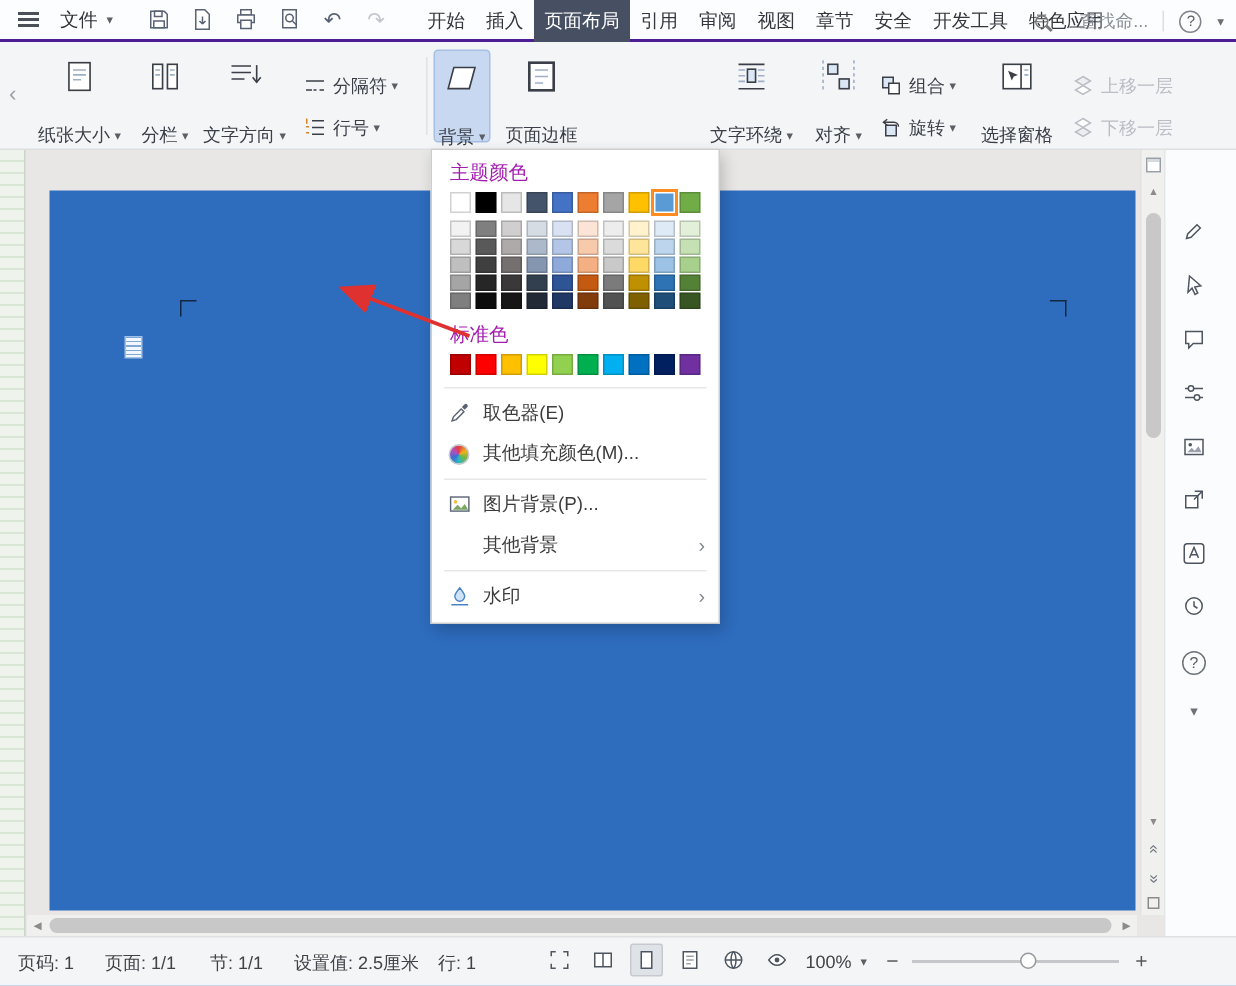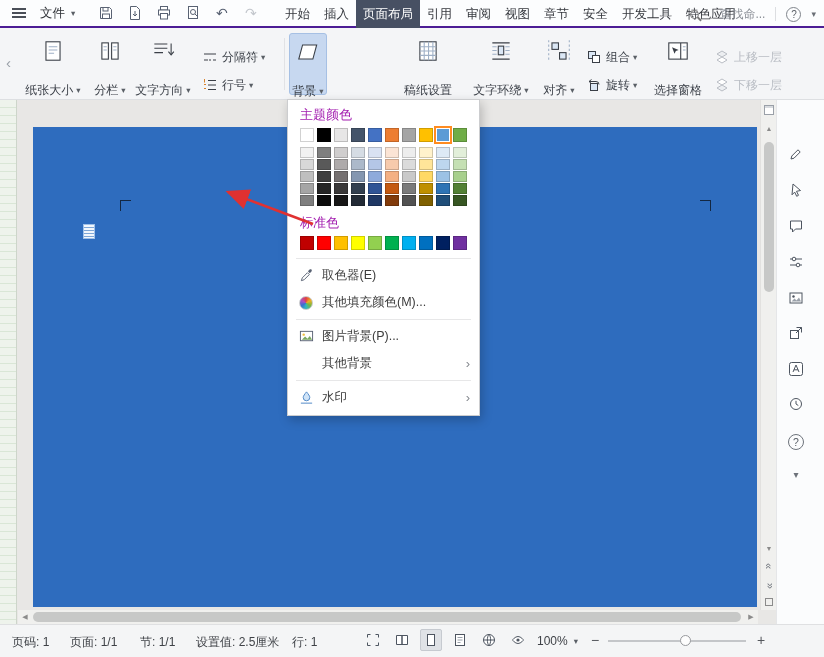--- a/index.html
+++ b/index.html
@@ -234,32 +234,32 @@
           <svg width="26" height="26" viewBox="0 0 24 24">
             <path d="M7 5.5h13l-3.5 13H3.5z" fill="#fff" stroke="currentColor"></path>
           </svg>
         </span>
       <span class="rlbl">
           <span>背景</span>
           <span class="dd">▾</span>
         </span>
     </div>
 
-
-    <div class="rbtn" style="left:399px;width:58px">
-      <span class="ric">
-          <svg width="26" height="26" viewBox="0 0 24 24">
-            <rect x="4.5" y="3.5" width="15" height="17" fill="#fff" stroke="currentColor"></rect>
-            <path d="M8.5 3.5v17M12.5 3.5v17M16.5 3.5v17M4.5 8h15M4.5 12h15M4.5 16h15" stroke="#9fb0c6"></path>
-          </svg>
-        </span>
-      <span class="rlbl">
-          <span>稿纸设置</span>
-        </span>
-    </div>
+    <div class="rbtn" style="left:332px;width:58px">
+      <span class="ric">
+          <svg width="26" height="26" viewBox="0 0 24 24">
+            <rect x="4.5" y="3.5" width="15" height="17" fill="#fff" stroke="currentColor" stroke-width="1.6"></rect>
+            <path d="M8 8h8M8 12h8M8 16h5" stroke="#9fb0c6"></path>
+          </svg>
+        </span>
+      <span class="rlbl">
+          <span>页面边框</span>
+        </span>
+    </div>
+
 
     <div class="rbtn" style="left:470px;width:62px">
       <span class="ric">
           <svg width="26" height="26" viewBox="0 0 24 24">
             <path d="M4 4.5h16M4 19.5h16" stroke="currentColor" fill="none"></path>
             <path d="M4 8h4M4 11.5h4M4 15h4M16 8h4M16 11.5h4M16 15h4" stroke="#9fb0c6"></path>
             <rect x="9.5" y="7.5" width="5" height="8" fill="#dbe7f5" stroke="currentColor"></rect>
           </svg>
         </span>
       <span class="rlbl">

